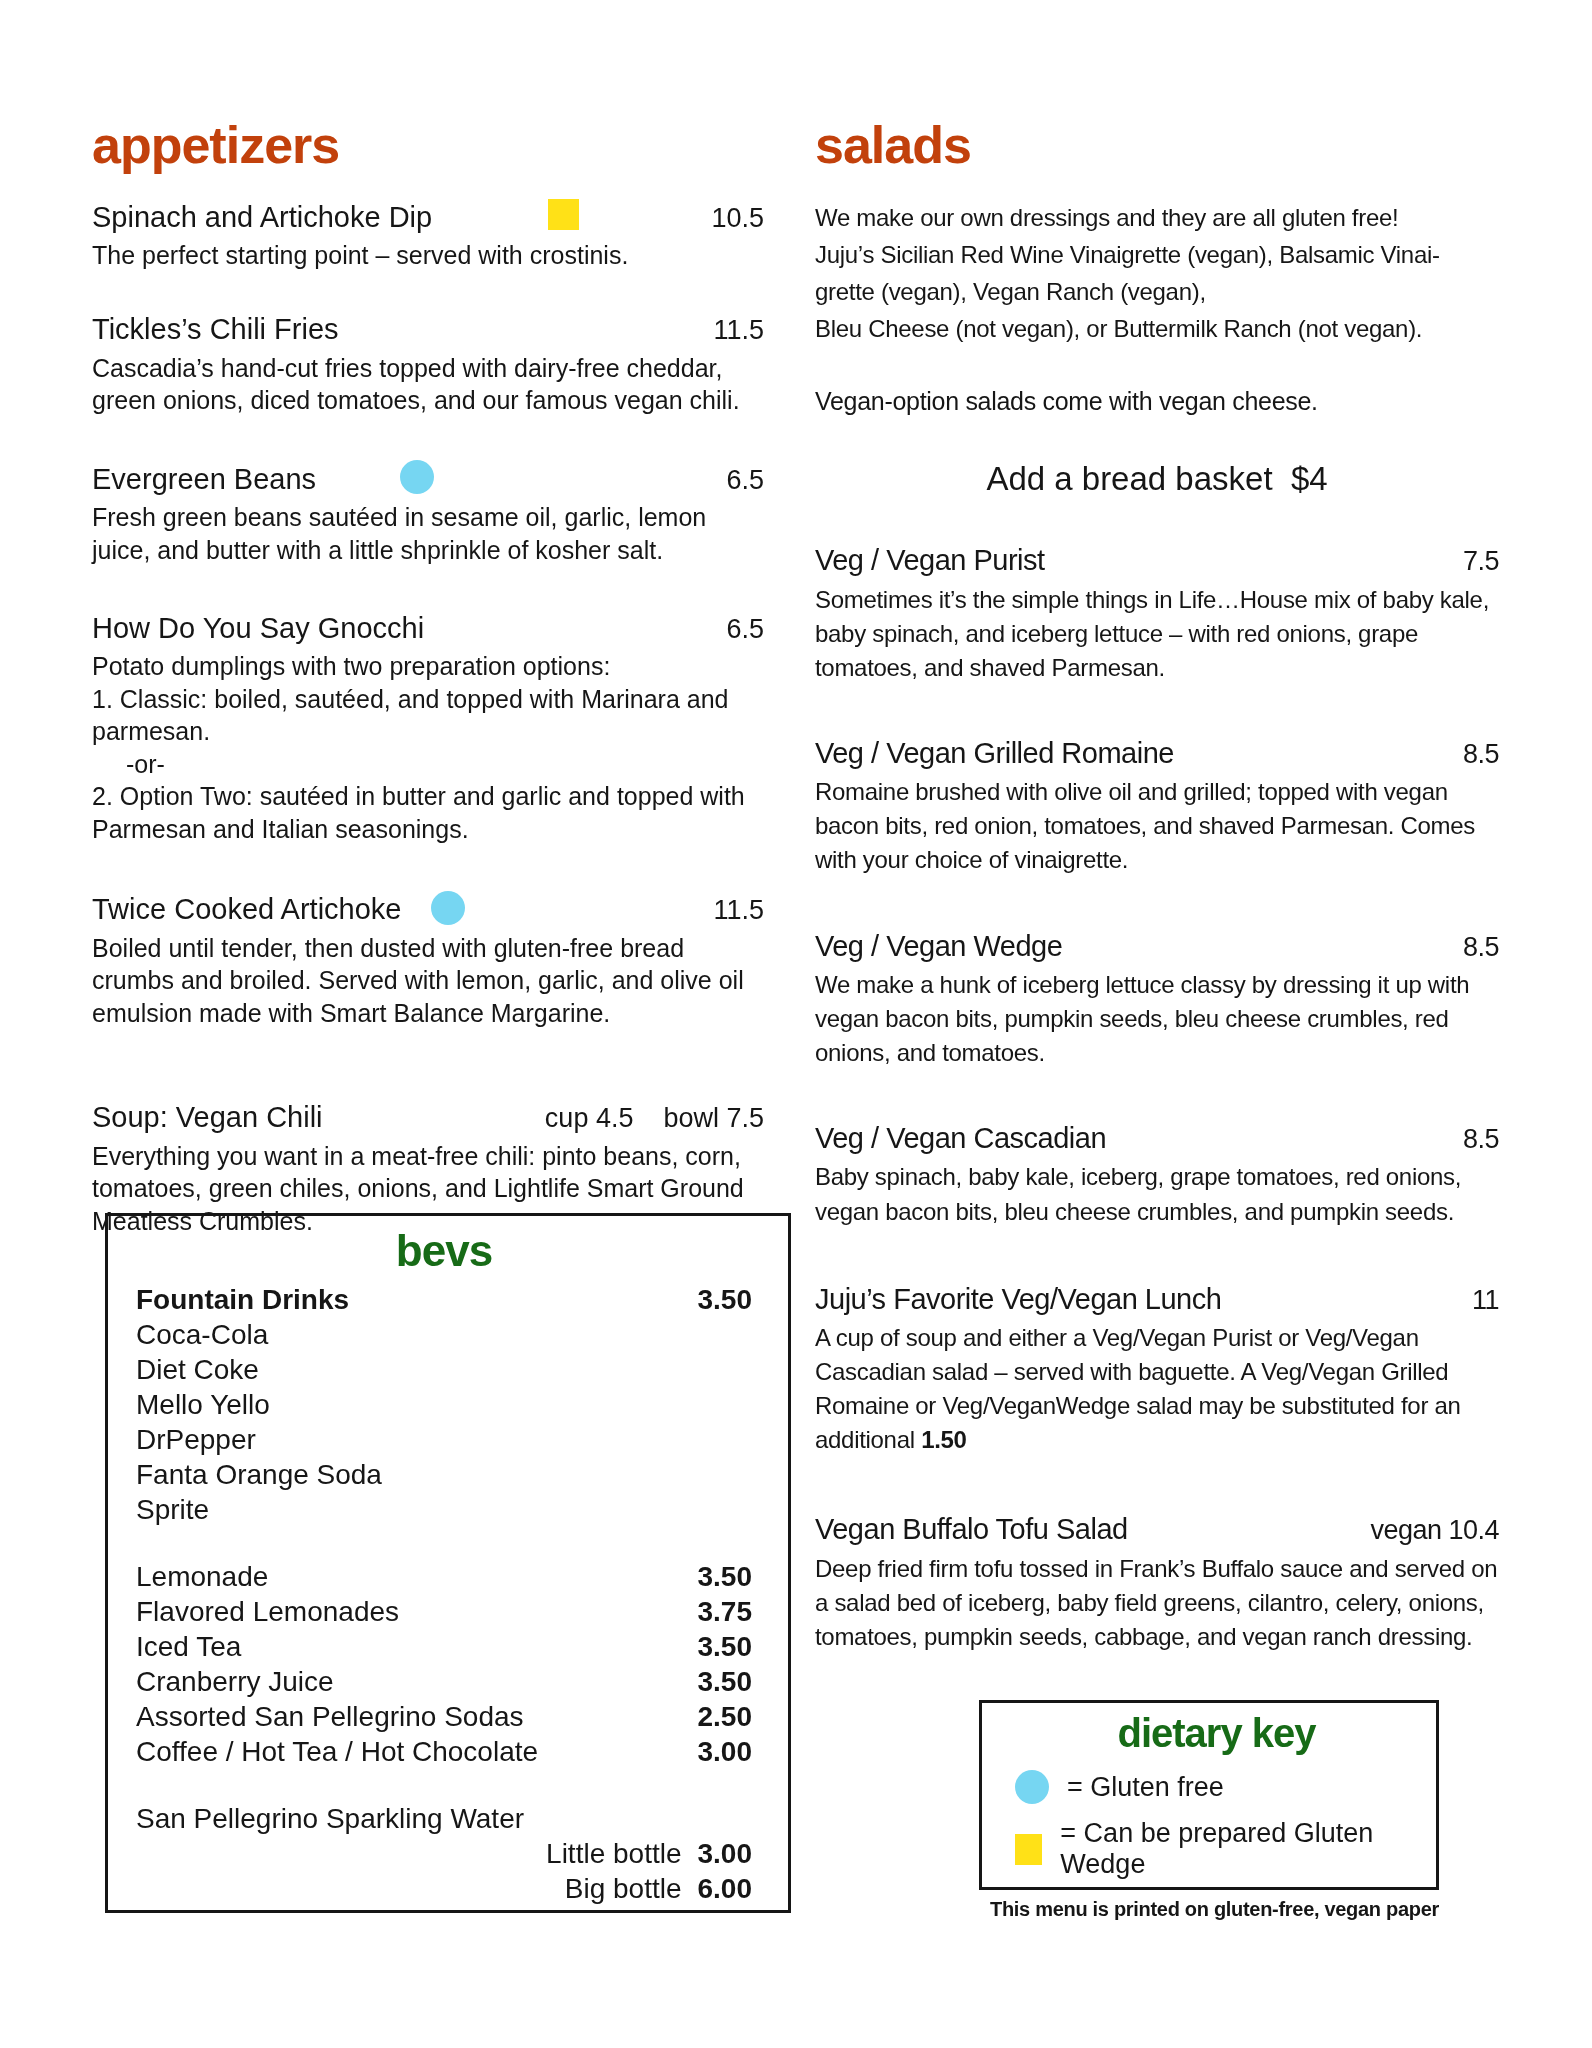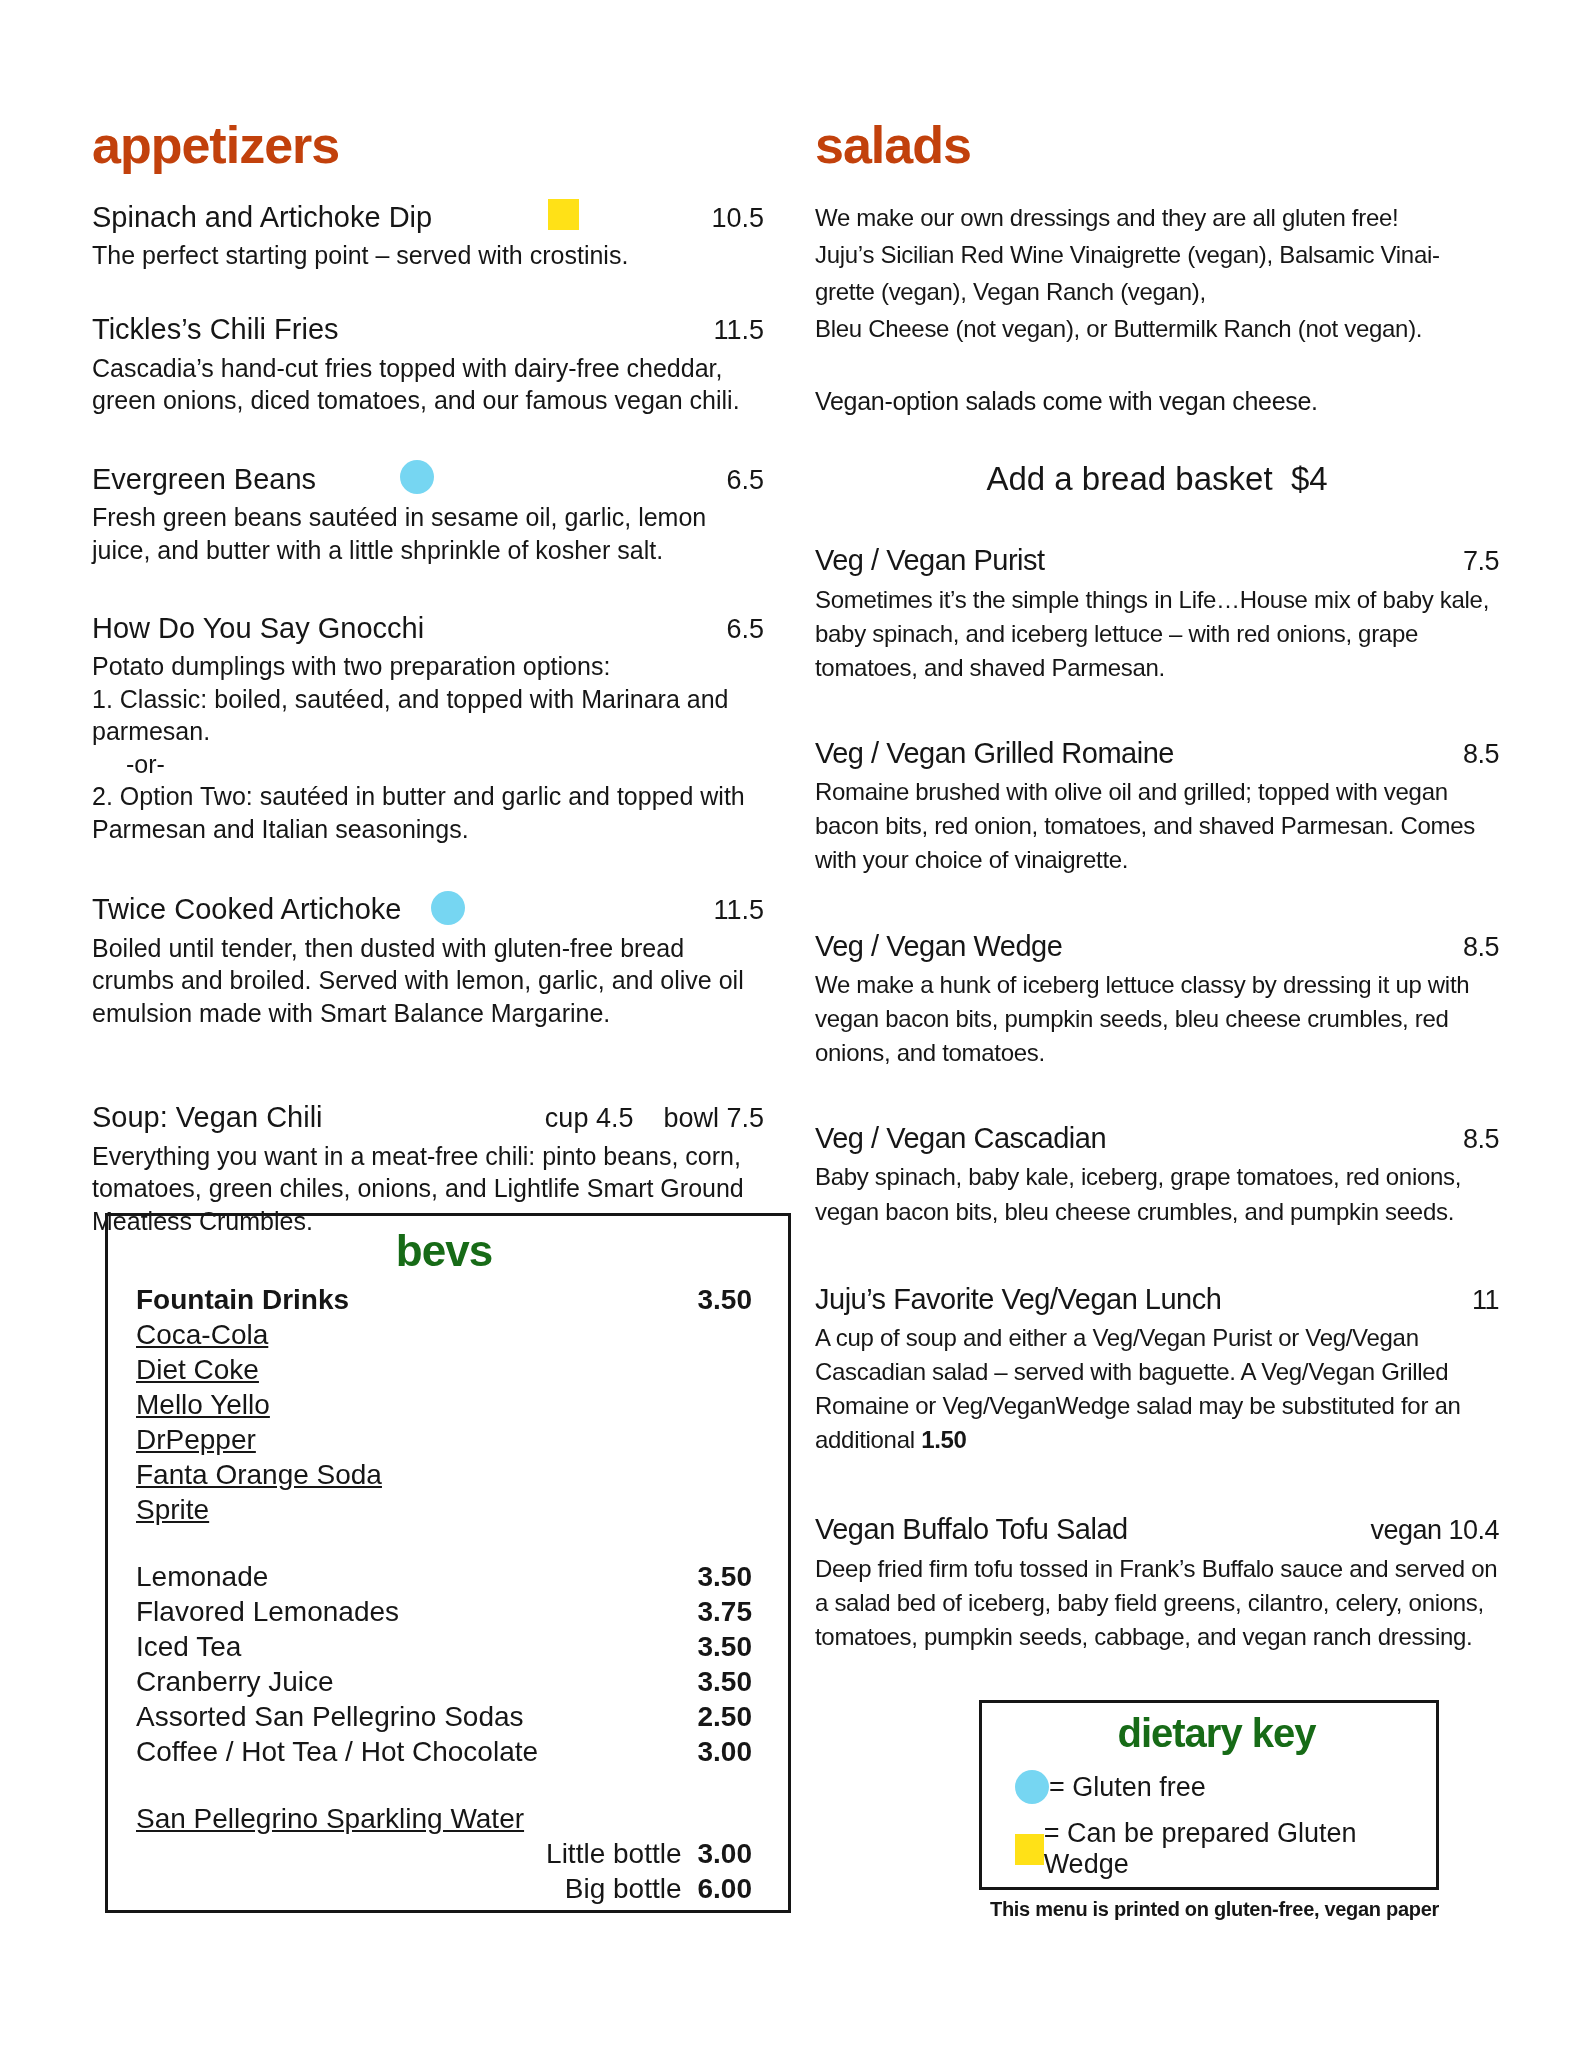--- a/index.html
+++ b/index.html
@@ -66,34 +66,34 @@
   .box-header{
     text-align:center;
     color:#176b17;
     font-size:44px;
     font-weight:800;
     letter-spacing:-1px;
     margin:2px 0 6px 0;
   }
   .bev-row{display:flex;justify-content:space-between;font-size:28px;line-height:1.25;}
   .bev-row.right{justify-content:flex-end;gap:16px;}
-  .bev-line{font-size:28px;line-height:1.25;text-decoration:underline;}
+  .bev-line{font-size:28px;line-height:1.25;}
   .bev-price{font-weight:700;}
   .bev-gap{height:32px;}
   
   .key-box{
     position:absolute;
     left:979px;top:1700px;
     width:460px;height:190px;
     border:3px solid #161616;
     box-sizing:border-box;
     padding:6px 18px 0 33px;
   }
   .key-box .box-header{font-size:40px;margin:2px 0 4px 0;}
-  .key-row{display:flex;align-items:center;margin-top:14px;font-size:27px;}
+  .key-row{display:flex;align-items:center;gap:18px;margin-top:14px;font-size:27px;}
   .key-row .marker{margin-top:0;}
   .key-caption{
     position:absolute;
     left:979px;top:1898px;
     width:460px;
     text-align:right;
     font-size:20px;
     font-weight:700;
     letter-spacing:-0.3px;
   }

